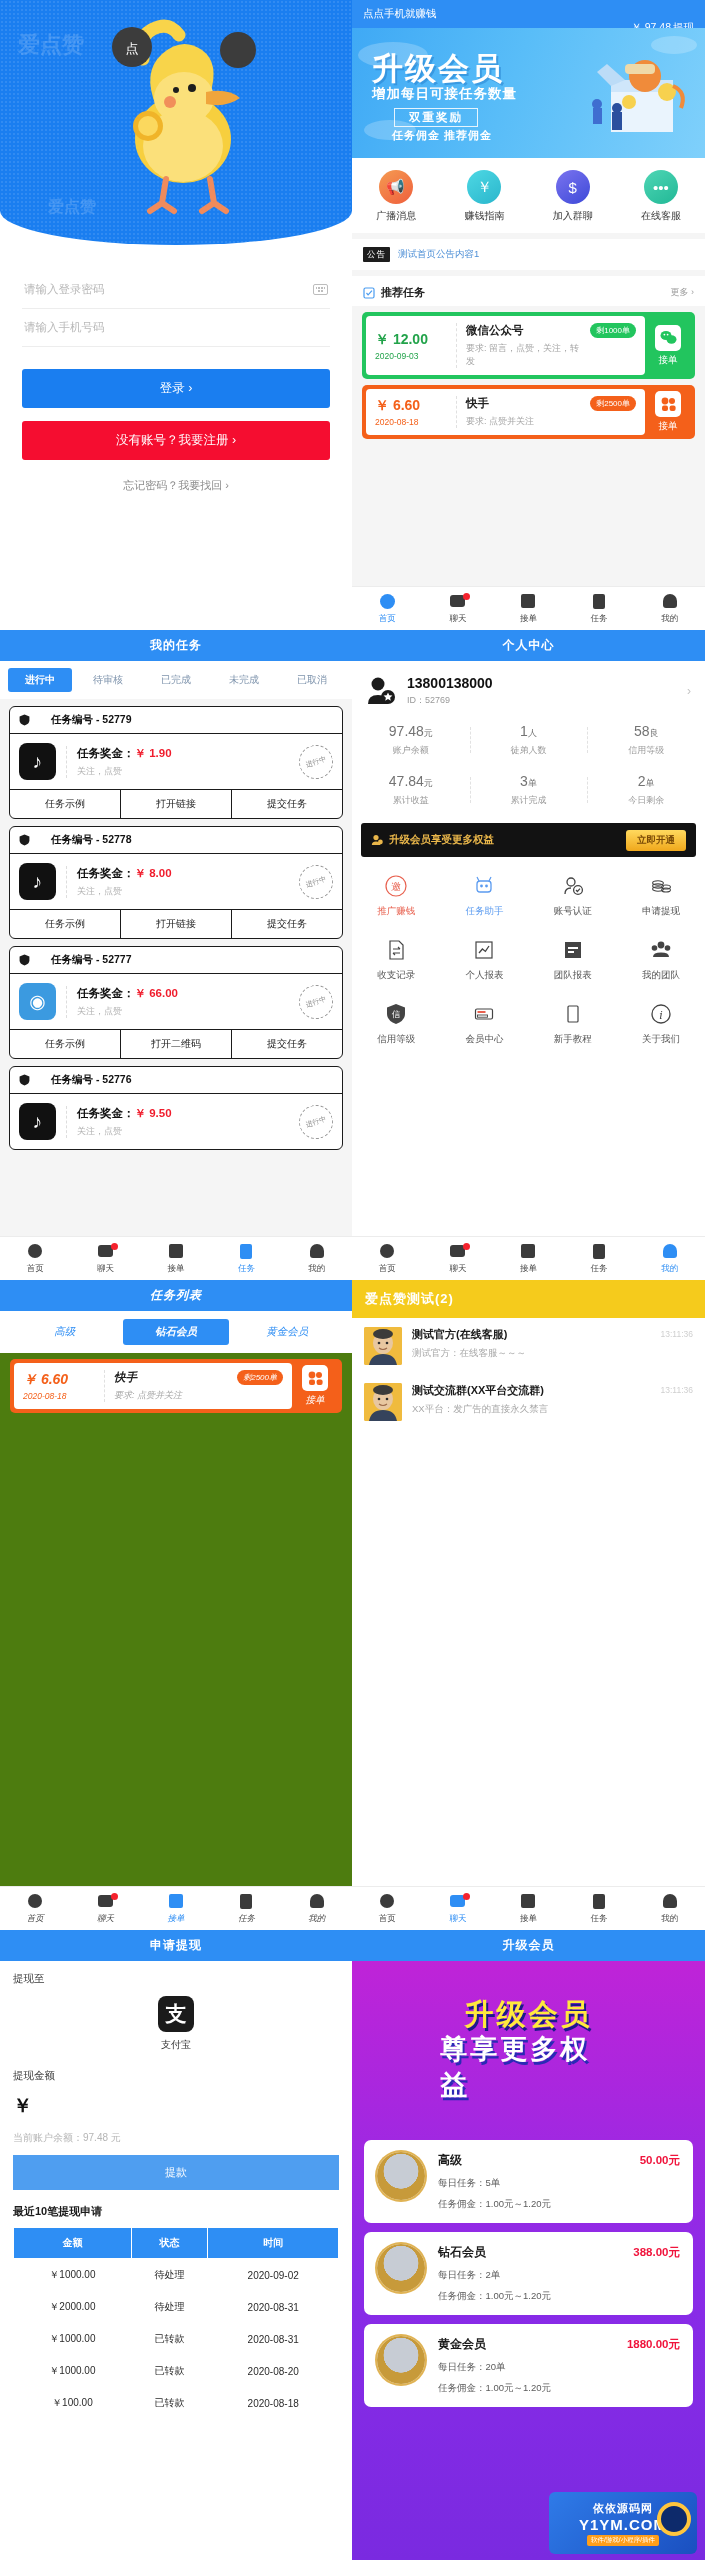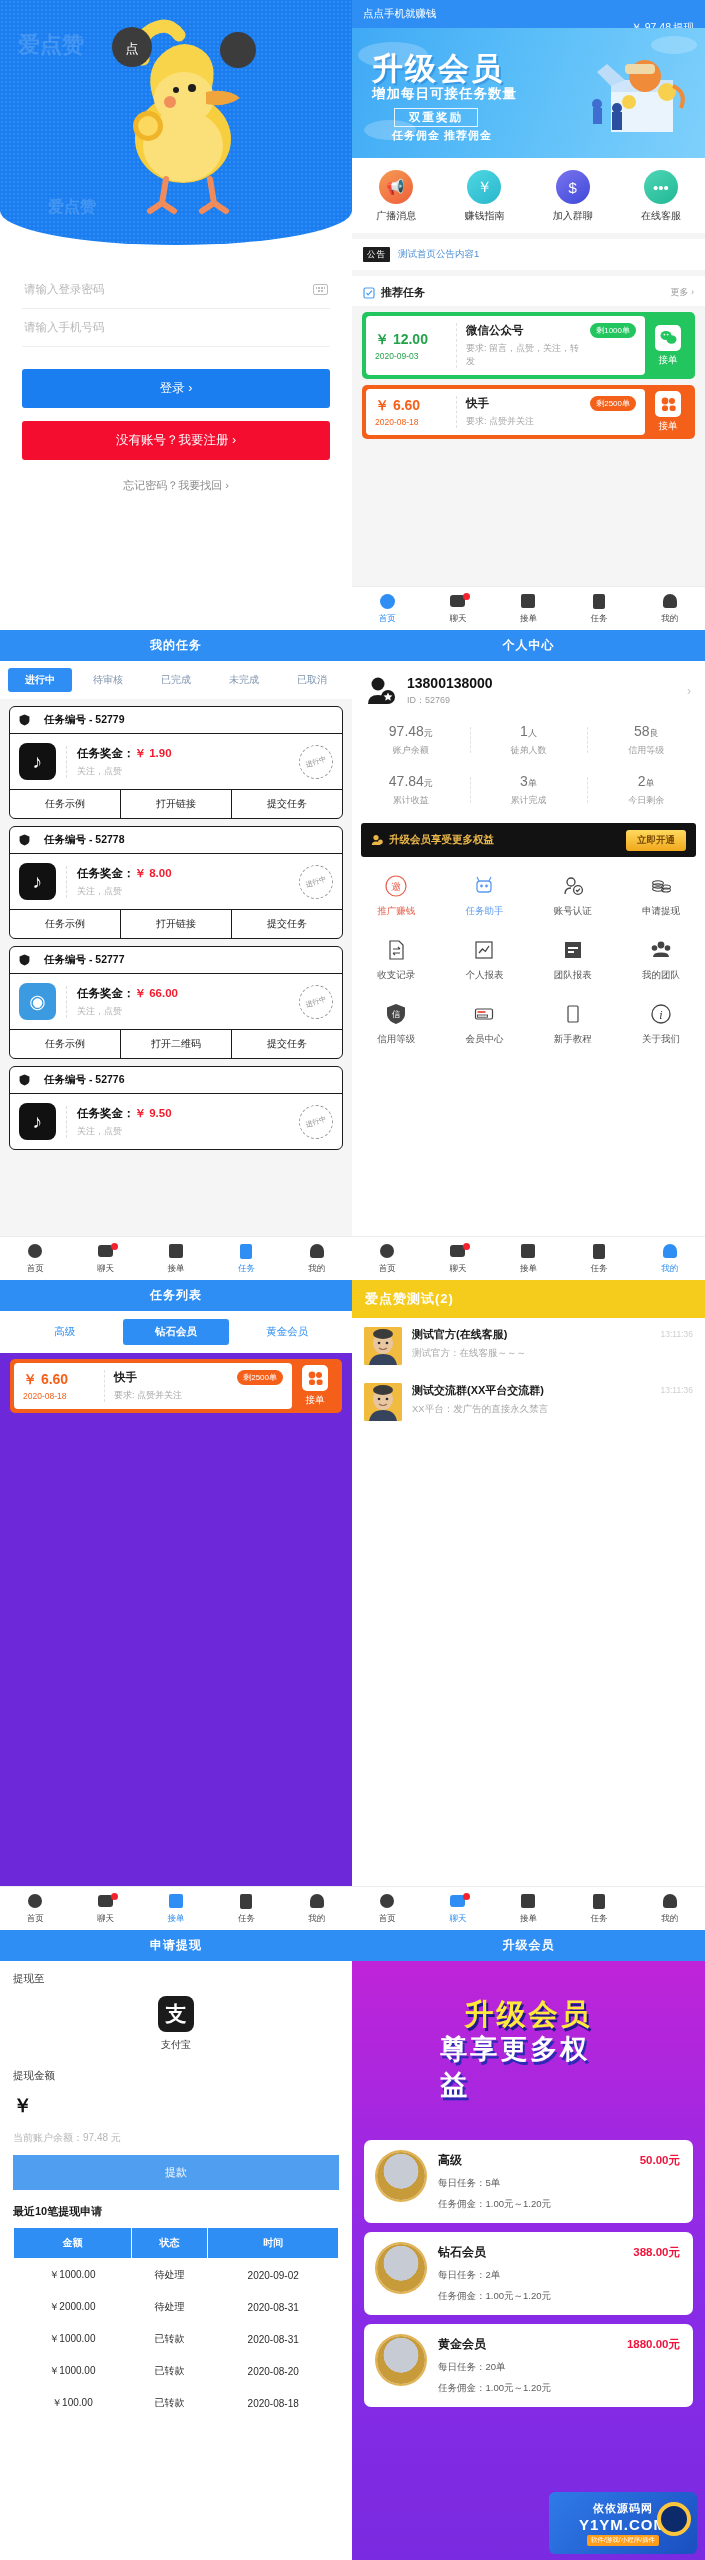--- a/index.html
+++ b/index.html
@@ -99,21 +99,21 @@
   .dot-red { position:absolute; top:-2px; right:-5px; width:7px; height:7px;
              background:#f5222d; border-radius:50%; }
 
   
   .mytask { height:650px; background:#f5f5f5; position:relative; }
   .tabs { background:#fff; display:flex; padding:7px 8px; gap:4px; }
   .tabs .tb { flex:1; text-align:center; font-size:10px; color:#7f94ad; padding:5px 0; border-radius:3px; }
   .tabs .tb.on { background:#2e8ef4; color:#fff; font-weight:bold; }
   .tkcard { margin:7px 9px 0; border:1.6px solid #1b1b1b; border-radius:6px; background:#fff; overflow:hidden; }
   .tk-hd { padding:6px 9px; border-bottom:1.6px solid #1b1b1b; font-size:10.5px;
-           font-weight:bold; color:#111; display:flex; align-items:center; gap:14px; }
+           font-weight:bold; color:#111; display:flex; align-items:center; gap:21px; }
   .tk-mid { padding:9px; display:flex; align-items:center; gap:10px; position:relative; }
   .tk-logo { width:37px; height:37px; border-radius:8px; display:flex;
              align-items:center; justify-content:center; color:#fff; font-size:19px; }
   .tk-info { flex:1; border-left:1px dashed #ddd; padding-left:10px; }
   .tk-rw { font-size:11.5px; font-weight:bold; color:#111; }
   .tk-rw b { color:#f01c2c; font-weight:bold; }
   .tk-req { font-size:9px; color:#b0b0b0; margin-top:4px; }
   .stamp { width:34px; height:34px; border:1.5px dashed #9a9a9a; border-radius:50%;
            display:flex; align-items:center; justify-content:center; font-size:7px;
            color:#8a8a8a; transform:rotate(-18deg); }
@@ -141,21 +141,21 @@
             align-items:center; justify-content:space-between; padding:0 10px; }
   .vipbar .vt { color:#e9b64a; font-size:10.5px; font-weight:bold; display:flex; align-items:center; gap:6px; }
   .vipbtn { background:linear-gradient(180deg,#ffd95e,#f0a81c); color:#7a4a06; font-size:9.5px;
             padding:4px 11px; border-radius:3px; font-weight:bold; }
   .gcell { text-align:center; padding:9px 0; }
   .gic { height:28px; display:flex; align-items:center; justify-content:center; margin-bottom:5px; }
   .gl { font-size:9.5px; color:#555; }
   .ggrid { display:grid; grid-template-columns:repeat(4,1fr); }
 
   
-  .tasklist { height:650px; background:#6d28d9; position:relative; }
+  .tasklist { height:650px; background:#4d7c0f; position:relative;font-style:italic; }
   .ltabs { background:#fff; display:flex; padding:8px 12px; gap:6px; }
   .ltabs .lt { flex:1; text-align:center; font-size:10.5px; color:#2e8ef4; padding:6px 0; border-radius:3px; }
   .ltabs .lt.on { background:#2e8ef4; color:#fff; font-weight:bold; }
 
   
   .chat { height:650px; background:#fff; position:relative; }
   .chat-hd { background:#f5cb1c; color:#fff; font-size:13px; font-weight:bold;
              padding:10px 13px; letter-spacing:1px; }
   .crow { display:flex; gap:10px; padding:9px 12px; align-items:flex-start; }
   .cav { width:38px; height:38px; border-radius:2px; overflow:hidden; flex:none;

